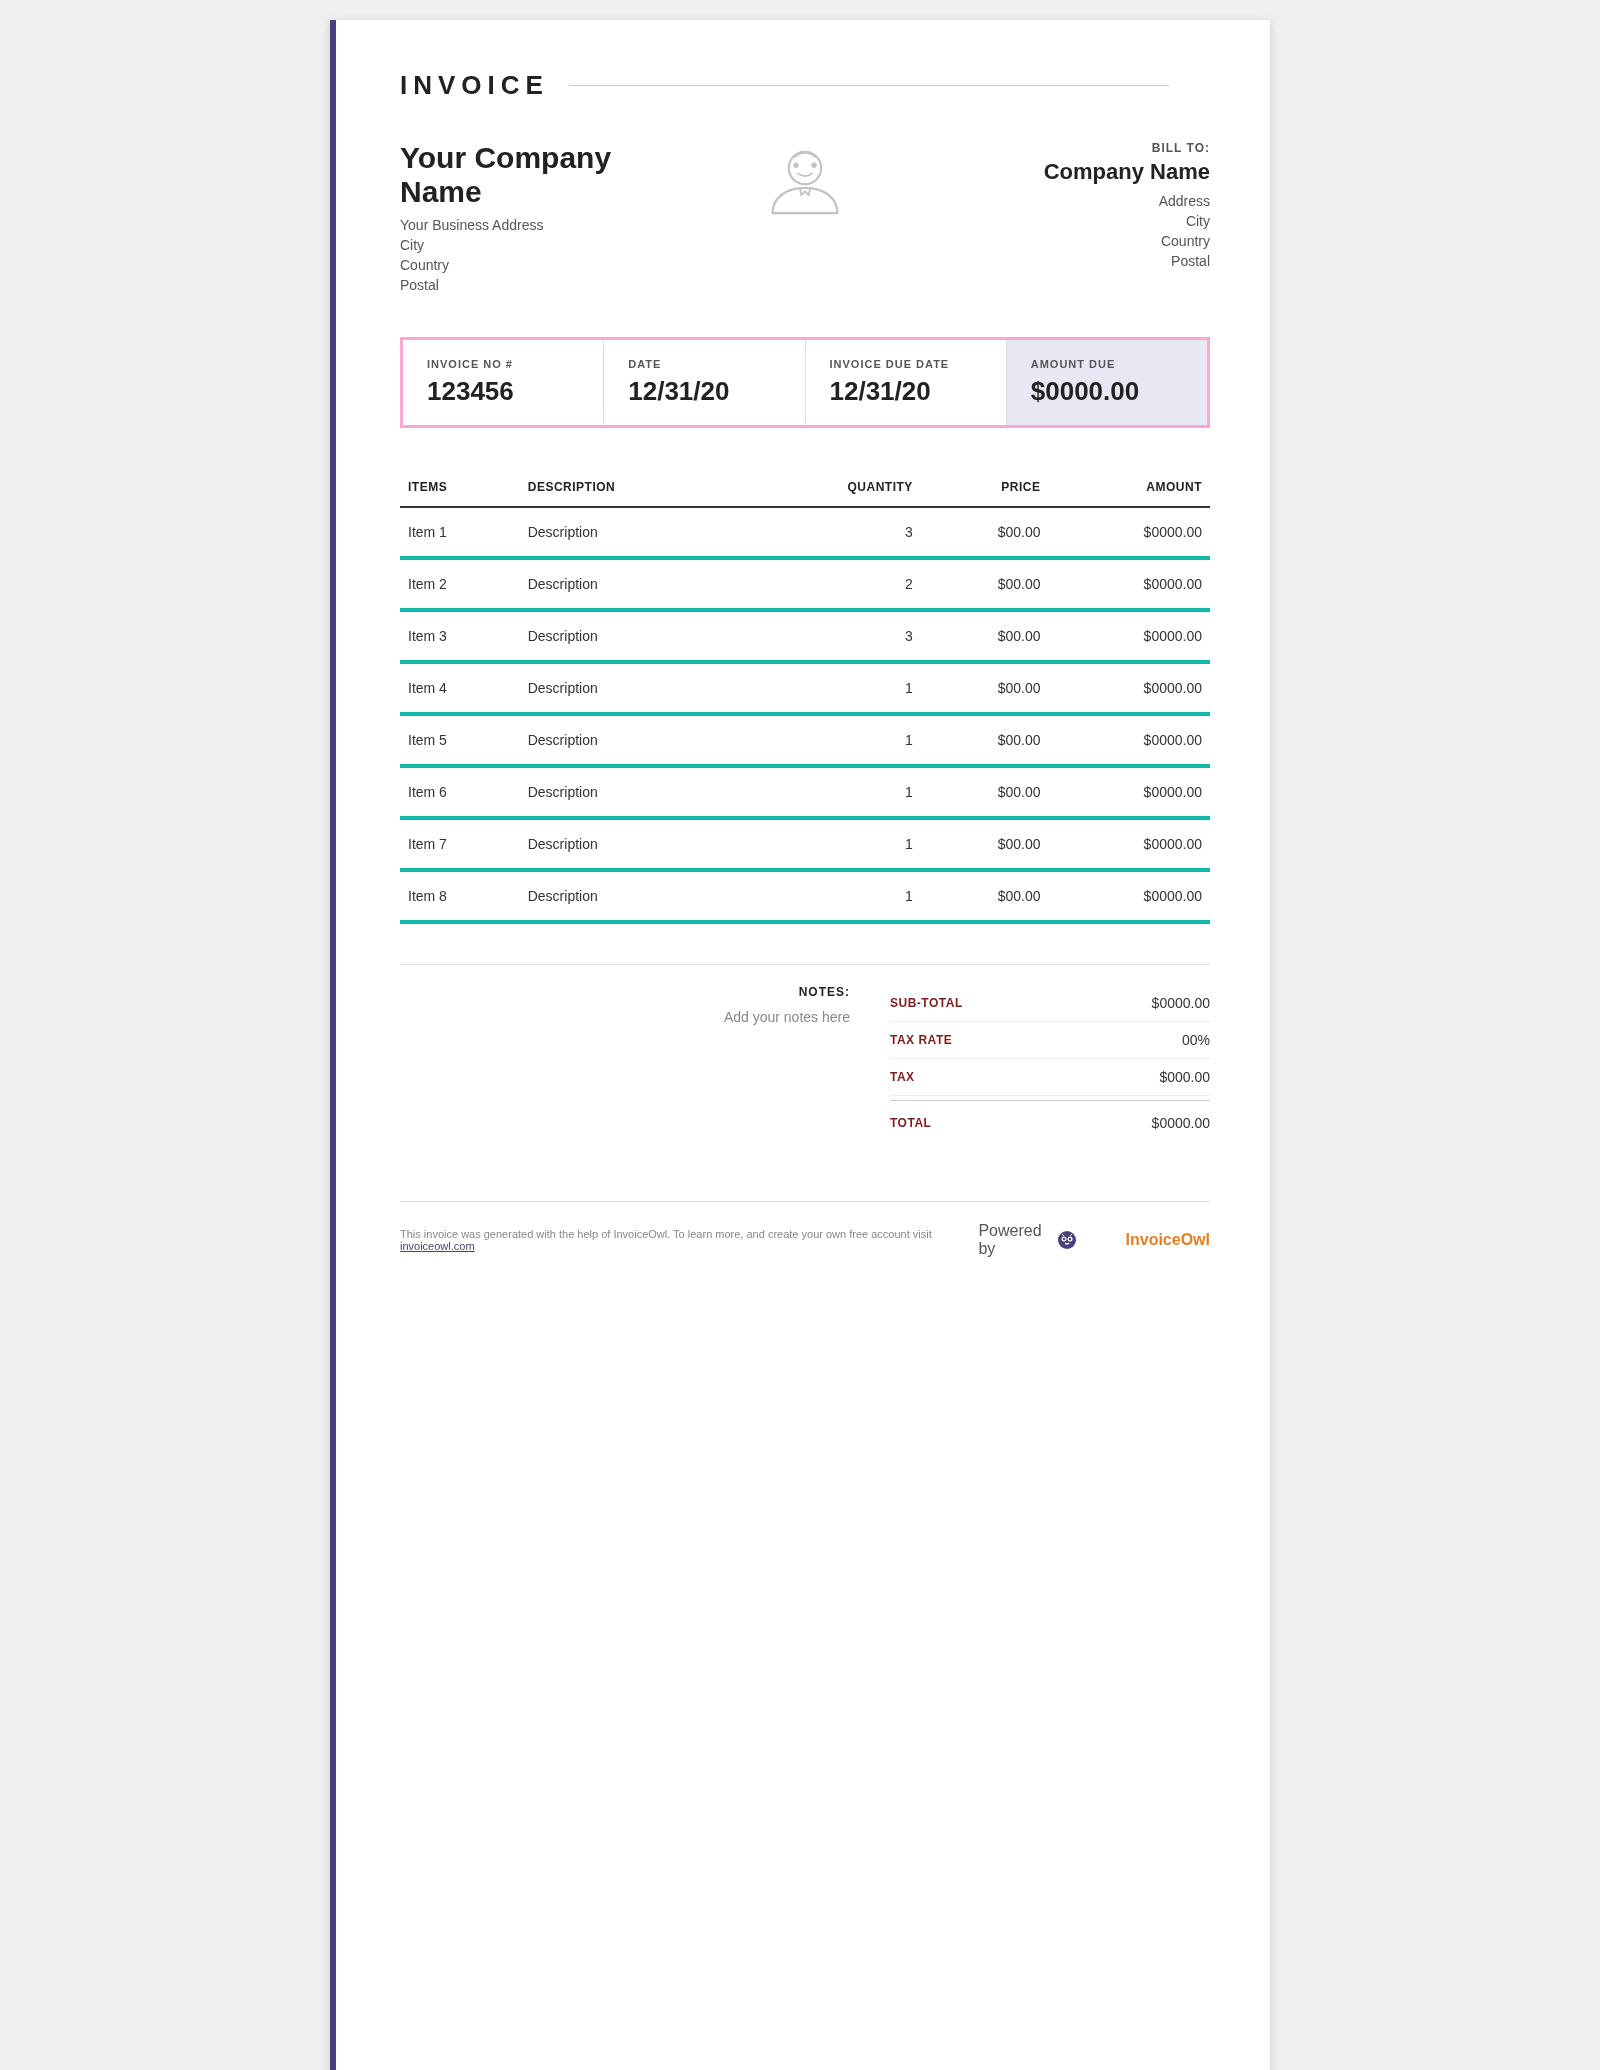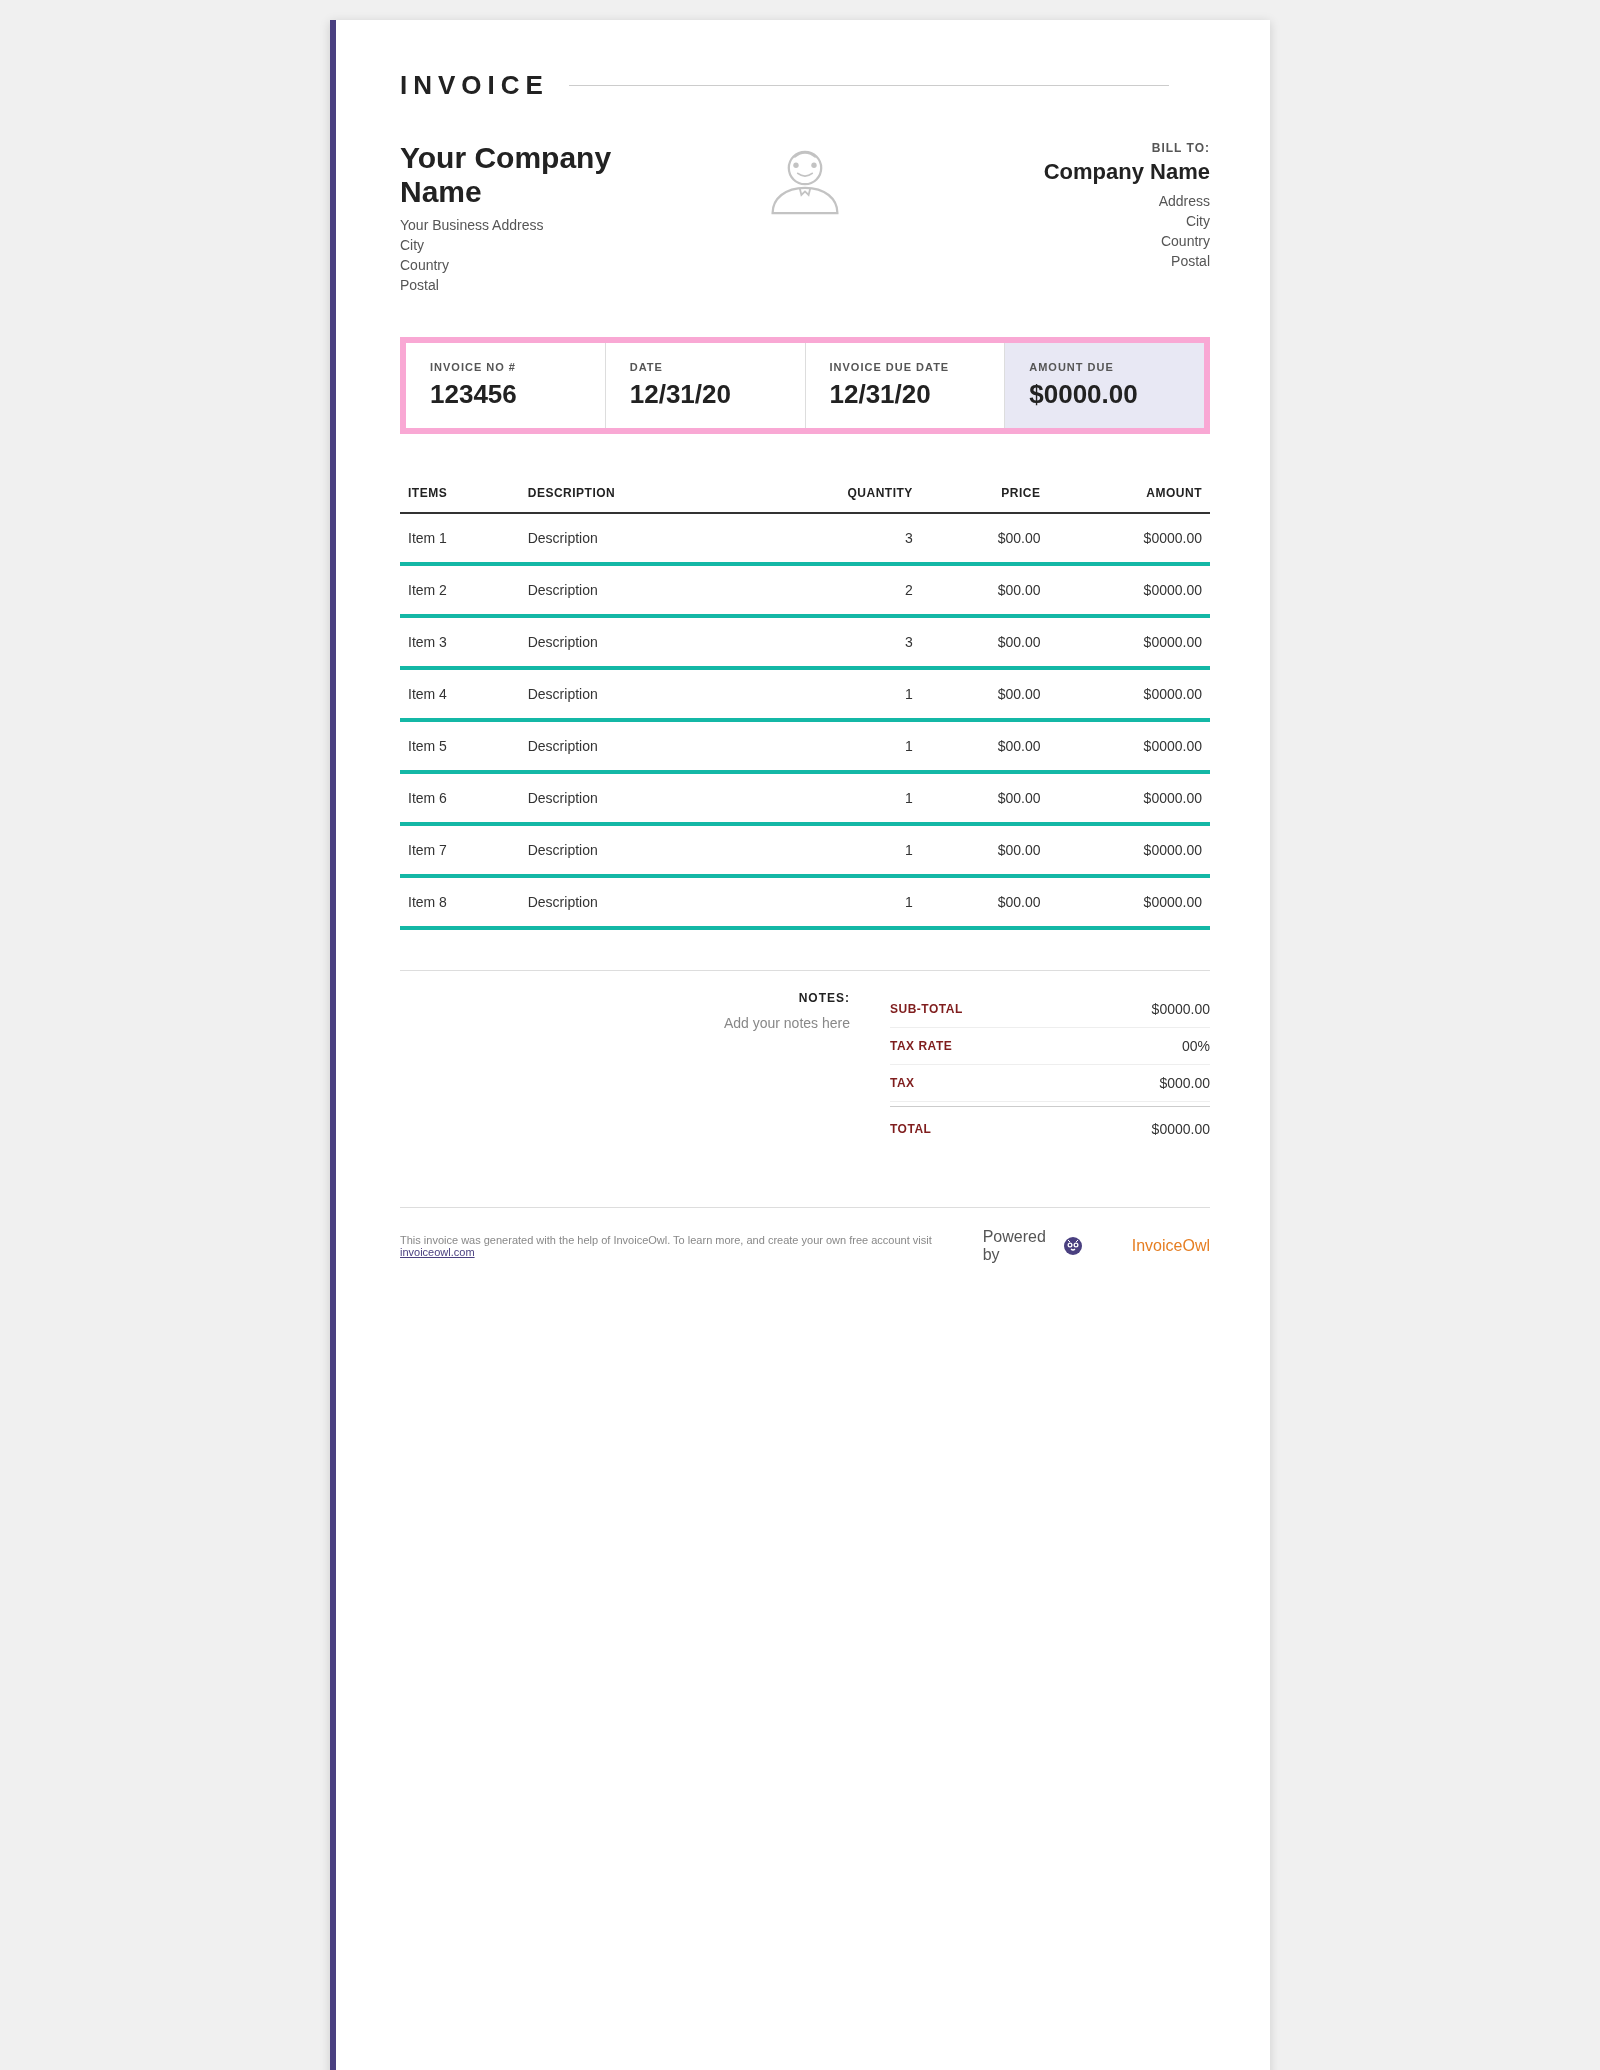--- a/index.html
+++ b/index.html
@@ -107,21 +107,21 @@
     }
     .bill-detail {
       font-size: 14px;
       color: #555;
       margin-bottom: 4px;
     }
 
     
     .invoice-info-bar {
       display: flex;
-      border: 6px solid #f9a8d4;
+      border: 3px solid #f9a8d4;
       margin-bottom: 40px;
     }
     .info-cell {
       flex: 1;
       padding: 18px 24px;
       border-right: 1px solid #ddd;
     }
     .info-cell:last-child {
       border-right: none;
       background: #e8e8f4;
@@ -254,21 +254,21 @@
     .footer-brand-logo {
       display: flex;
       align-items: center;
       gap: 4px;
     }
     .brand-owl {
       width: 20px;
       height: 20px;
     }
     .brand-name {
-      font-weight: 400;
+      font-weight: 700;
       color: #222;
       padding-left: 45px;
     }
     .brand-name span {
       color: #e67e22;
     }
   </style>
 </head>
 <body>
 

